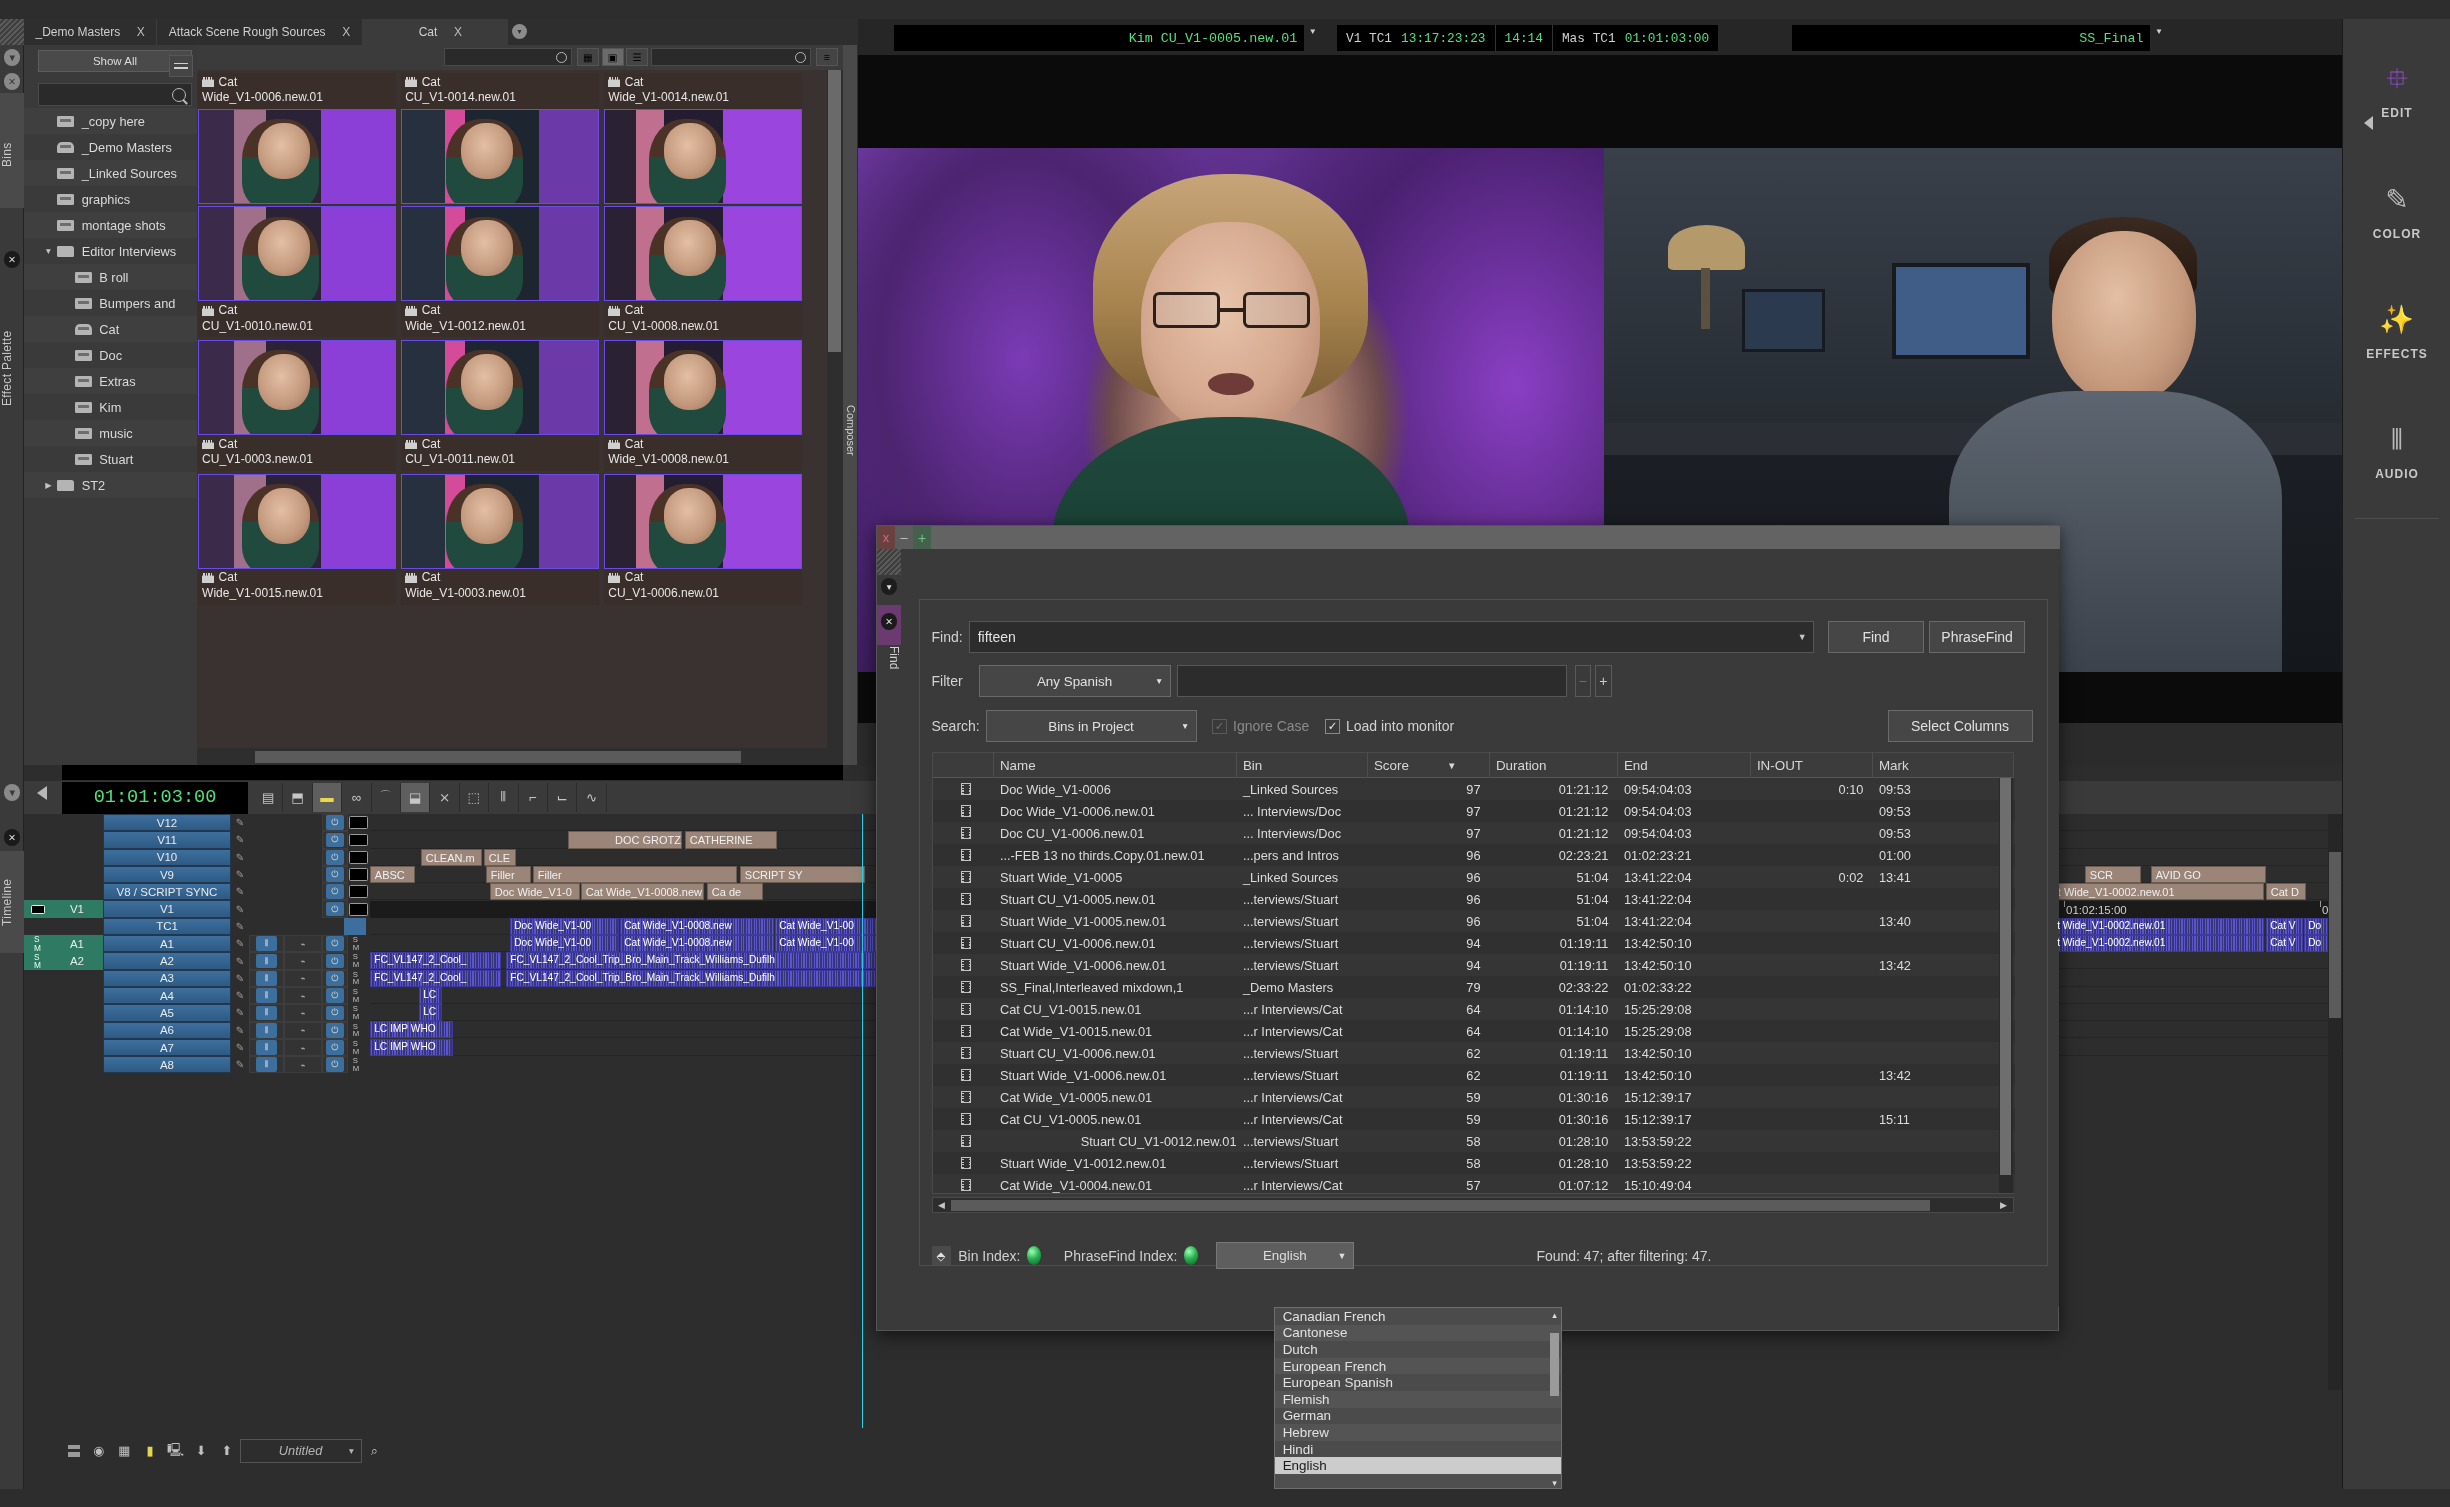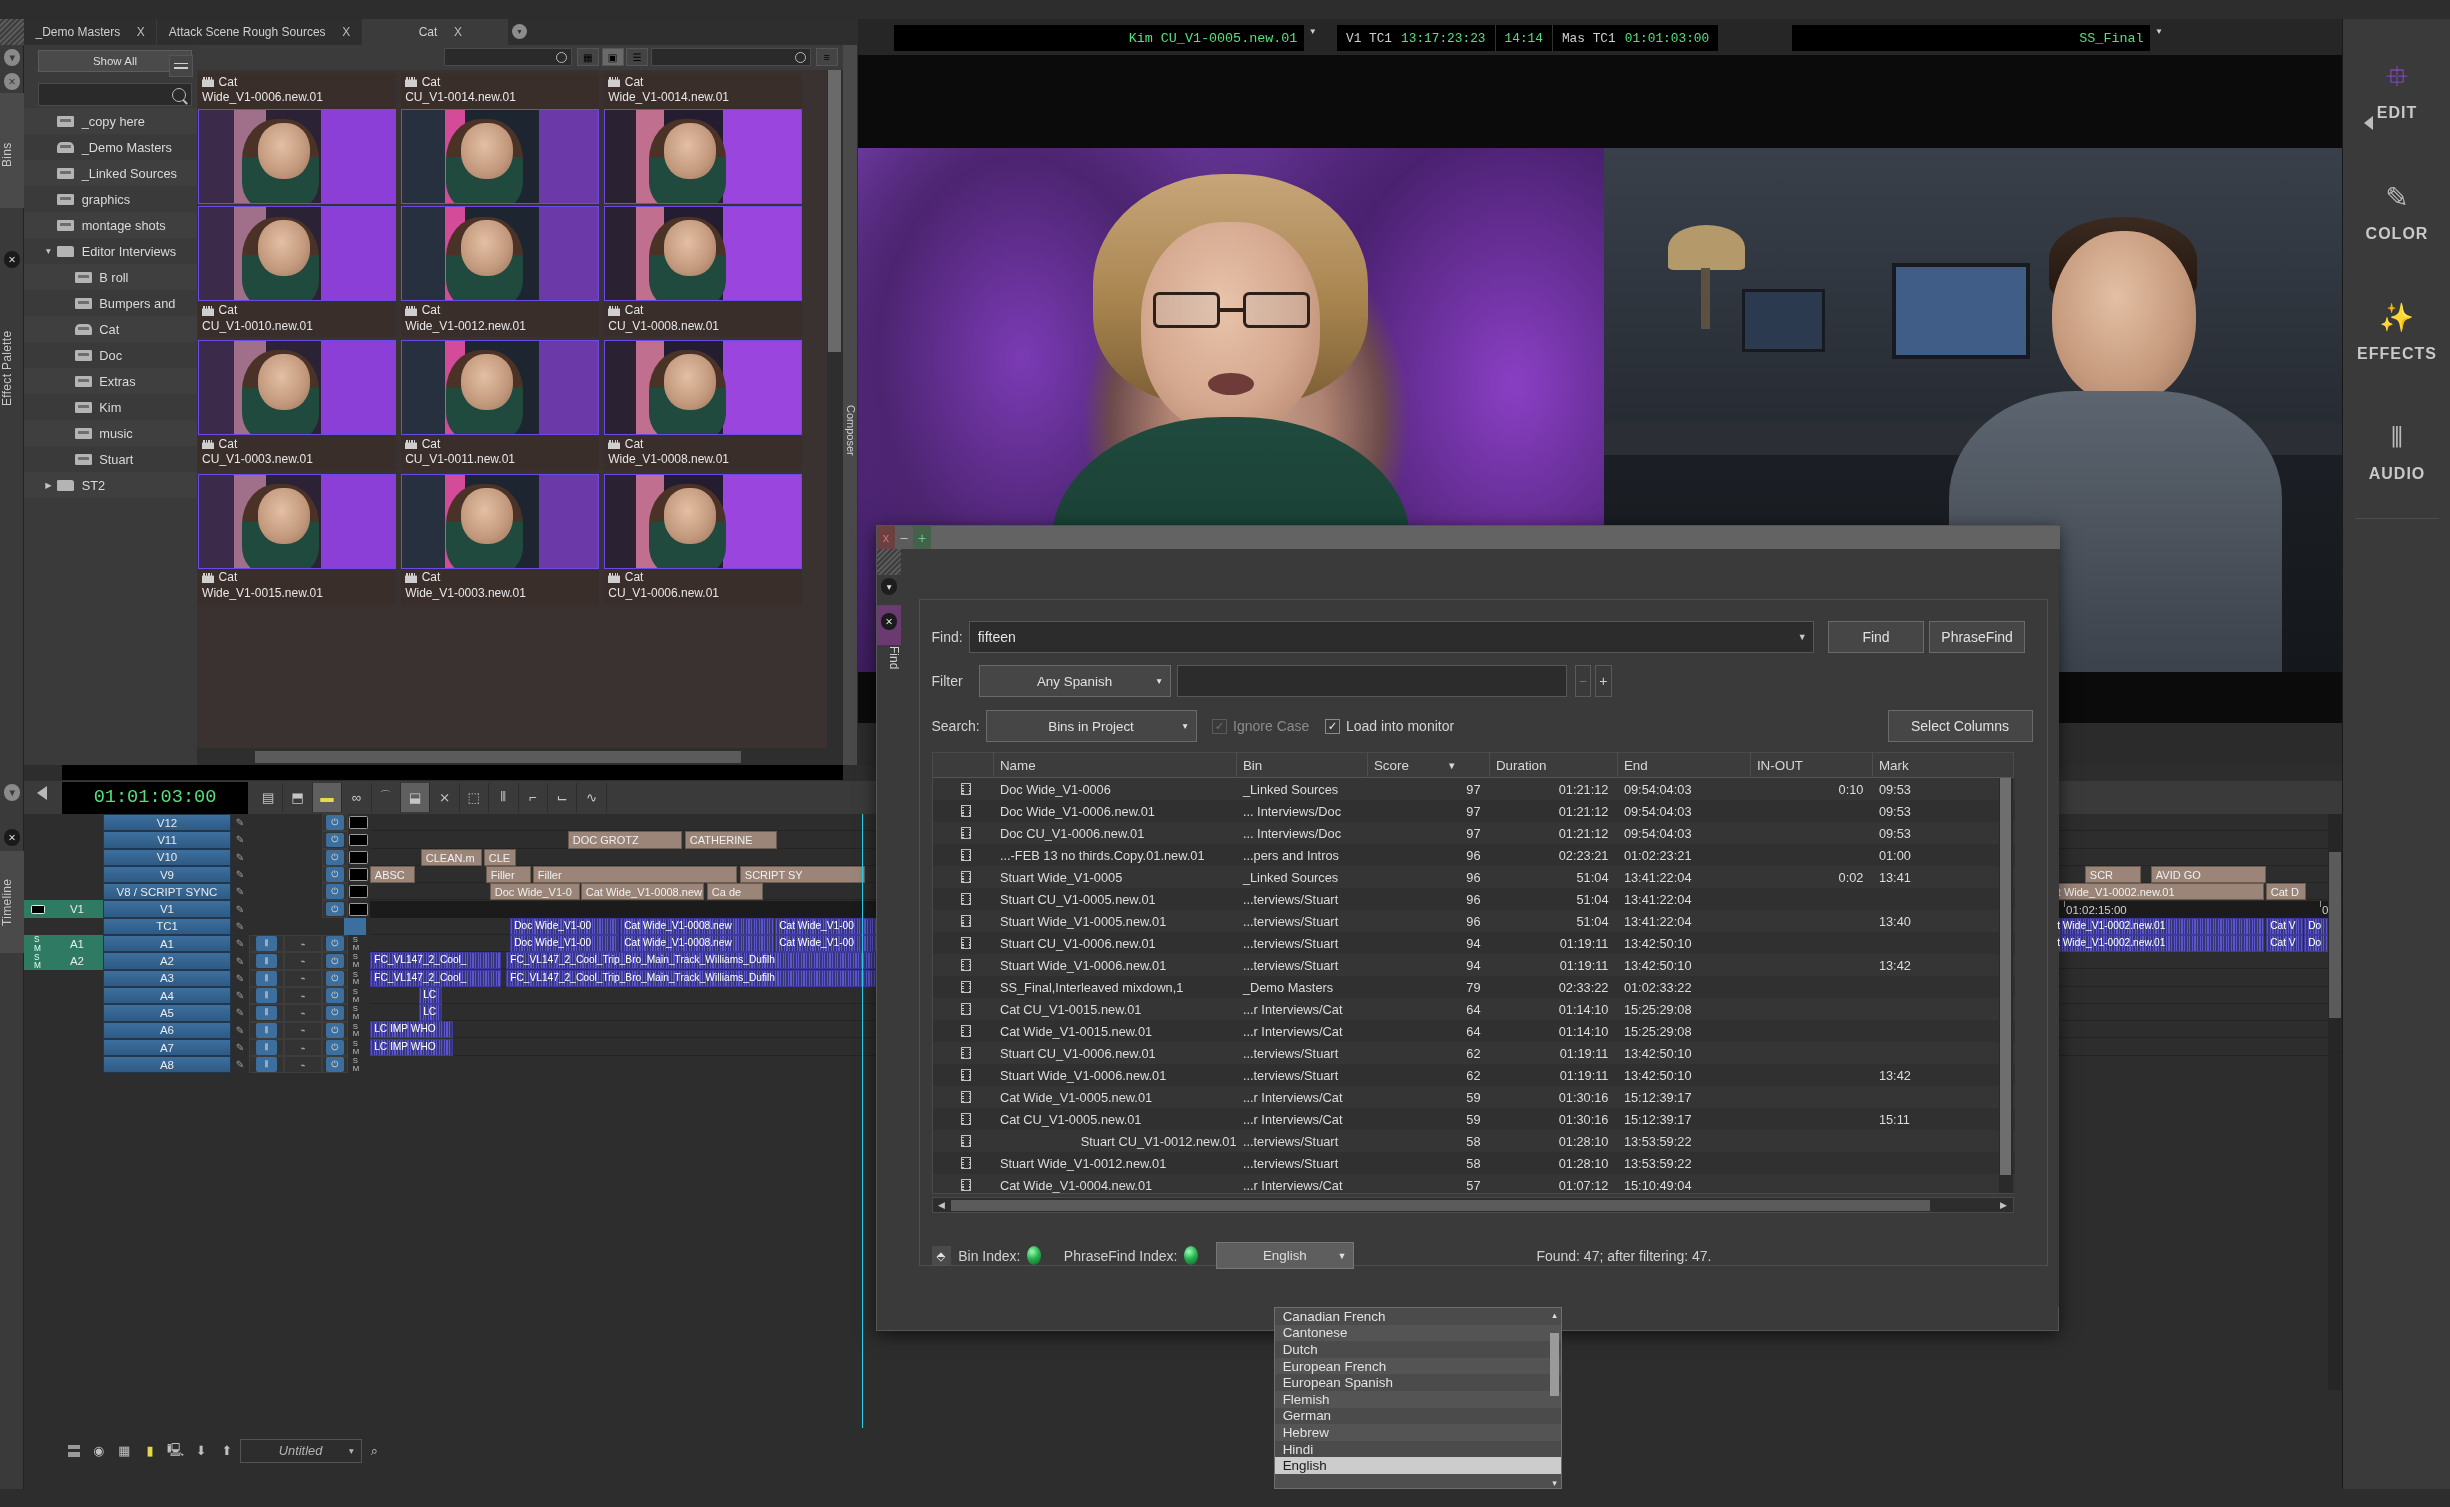--- a/index.html
+++ b/index.html
@@ -137,21 +137,21 @@
   .sceneB .shirt{position:absolute;right:176px;top:256px;width:83px;height:122px;background:#45638c;border-radius:22% 22% 0 0;}
 
   .mongap{position:absolute;left:746px;top:0;width:1.3px;height:681px;background:#2d2d2d;}
   .compbottom{position:absolute;left:0;bottom:0;width:1485px;height:51px;background:#2b2b2b;}
   .compstrip{position:absolute;left:0;bottom:31px;width:1485px;height:18px;background:#3a3a3a;}
   .compstrip .blu{position:absolute;left:1427px;top:0;width:58px;height:18px;background:#3d5f8c;}
 
   
   .toolrail{position:absolute;right:0;top:19px;width:108px;height:1470px;background:#3a3a3a;border-left:1.9px solid #1a1a1a;}
   .tool{position:absolute;left:0;width:108px;height:109px;display:flex;flex-direction:column;align-items:center;justify-content:center;gap:12.8px;}
-  .tool .lab{color:#c9c9c9;font-size:16px;letter-spacing:1px;font-weight:bold;}
+  .tool .lab{color:#c9c9c9;font-size:12px;letter-spacing:1px;font-weight:bold;}
   .tool .gl{font-size:28px;color:#b9b9b9;line-height:1;}
   .tool-arrow{position:absolute;left:20.5px;top:97px;width:0;height:0;border-top:7px solid transparent;border-bottom:7px solid transparent;border-right:9.6px solid #bdbdbd;}
   .tool-divider{position:absolute;left:11.5px;width:84px;height:0.6px;background:#4e4e4e;}
 
   
   .tlwrap{position:absolute;left:24px;top:765px;width:2318px;height:707px;background:#2d2d2d;}
   .tltools{position:absolute;left:0;top:16px;width:2318px;height:33px;background:#3a3a3a;display:flex;align-items:center;}
   .tl-tc{position:absolute;left:38px;top:0.6px;width:186px;height:32px;background:#000;color:#53e07a;
      font-family:"Liberation Mono",monospace;font-size:18.6px;display:flex;align-items:center;justify-content:center;}
   .tl-tcplay{position:absolute;left:12.8px;top:5.1px;width:0;height:0;border-top:7.7px solid transparent;border-bottom:7.7px solid transparent;border-right:10.2px solid #b8b8b8;}
@@ -842,21 +842,21 @@
               <div class="pw" style="width: 18px;">⏻</div>
             </div>
             <div class="sm">
               <div style="font-size:7.7px;line-height:7.7px;">S<br>M</div>
             </div>
           </div>
         </div>
       <div class="tcontent" id="tclips">
           <div class="trow2" style="top: 0px;"></div>
           <div class="trow2" style="top: 17.3px;">
-            <div class="clip" style="left: 198px; width: 114px;">
+            <div class="clip" style="left: 198px; width: 114px; justify-content: flex-end;">
               <span>DOC GROTZ</span>
             </div>
             <div class="clip" style="left: 315px; width: 92px;">
               <span>CATHERINE</span>
             </div>
           </div>
           <div class="trow2" style="top: 35px;">
             <div class="clip" style="left: 51px; width: 61px;">
               <span>CLEAN.m</span>
             </div>

